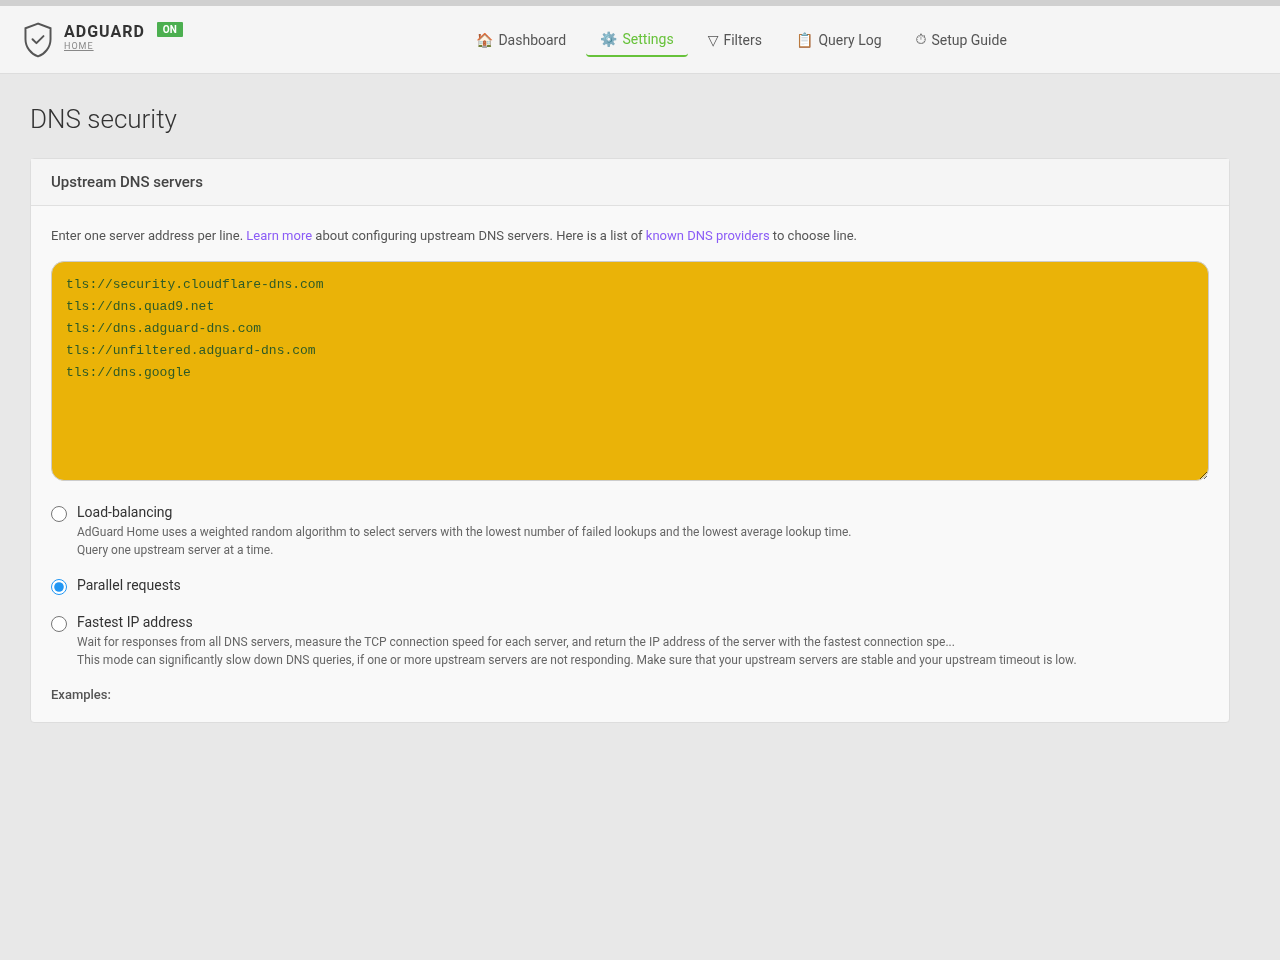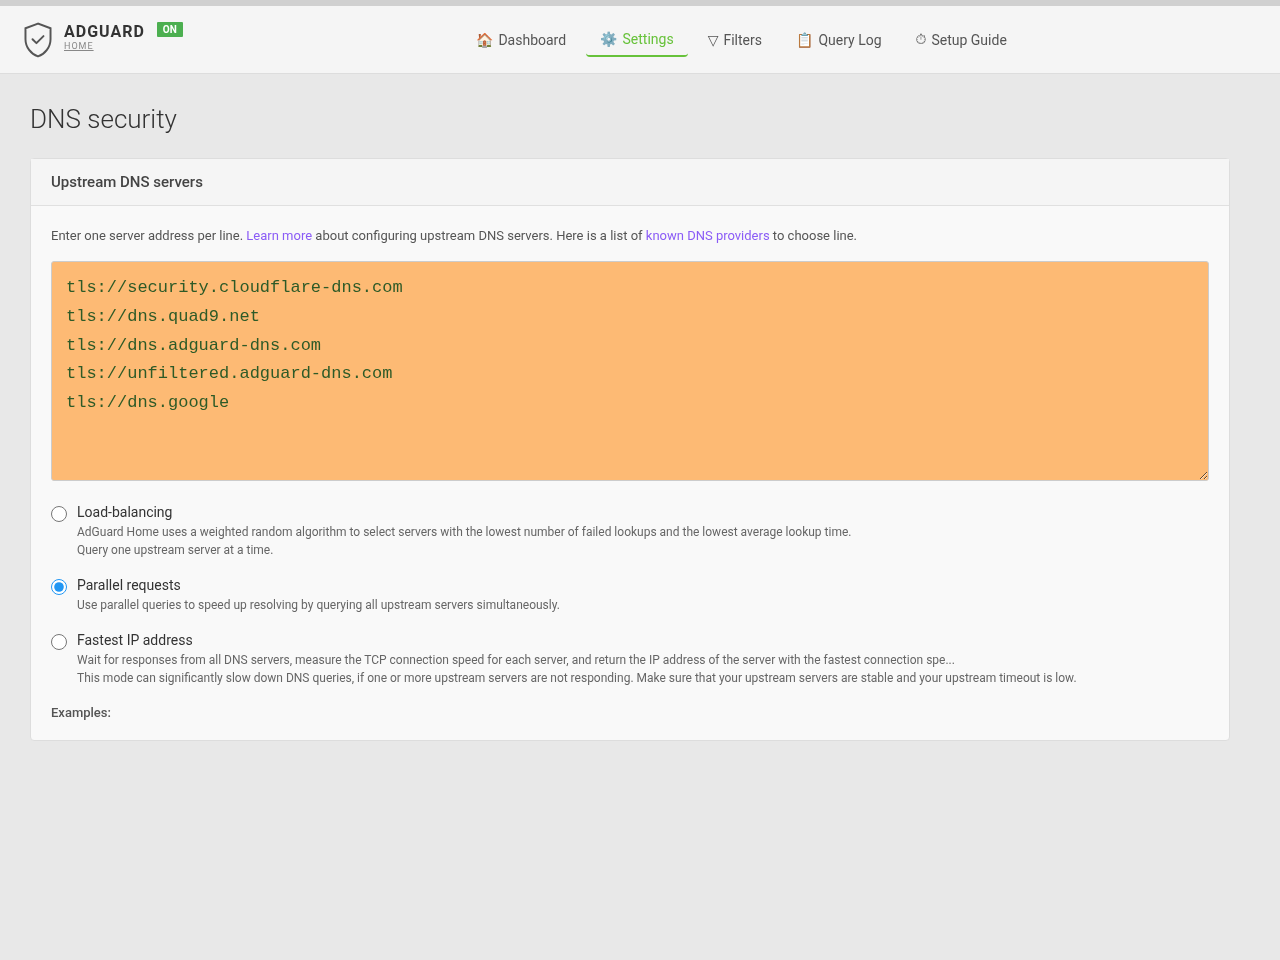--- a/index.html
+++ b/index.html
@@ -141,26 +141,26 @@
     }
 
     .info-text a {
       color: #8b5cf6;
       text-decoration: none;
     }
 
     
     .dns-textarea {
       width: 100%;
-      background: #fdba74;
+      background: #eab308;
       border: 1px solid #ccc;
-      border-radius: 3px;
+      border-radius: 13px;
       padding: 12px 14px;
       font-family: 'Courier New', Courier, monospace;
-      font-size: 17px;
+      font-size: 13px;
       color: #2d5a27;
       line-height: 1.7;
       resize: vertical;
       height: 220px;
       outline: none;
     }
 
     
     .options-section {
       margin-top: 20px;
@@ -277,21 +277,20 @@
             <div class="option-title">Load-balancing</div>
             <div class="option-desc">AdGuard Home uses a weighted random algorithm to select servers with the lowest number of failed lookups and the lowest average lookup time.</div>
             <div class="option-desc">Query one upstream server at a time.</div>
           </div>
         </label>
 
         <label class="option-item">
           <input type="radio" class="option-radio" name="dns-mode" value="parallel-requests" checked="" style="">
           <div class="option-content">
             <div class="option-title">Parallel requests</div>
-            <div class="option-desc">Use parallel queries to speed up resolving by querying all upstream servers simultaneously.</div>
           </div>
         </label>
 
         <label class="option-item">
           <input type="radio" class="option-radio" name="dns-mode" value="fastest-ip" style="">
           <div class="option-content">
             <div class="option-title">Fastest IP address</div>
             <div class="option-desc">Wait for responses from all DNS servers, measure the TCP connection speed for each server, and return the IP address of the server with the fastest connection spe...</div>
             <div class="option-desc">This mode can significantly slow down DNS queries, if one or more upstream servers are not responding. Make sure that your upstream servers are stable and your upstream timeout is low.</div>
           </div>

